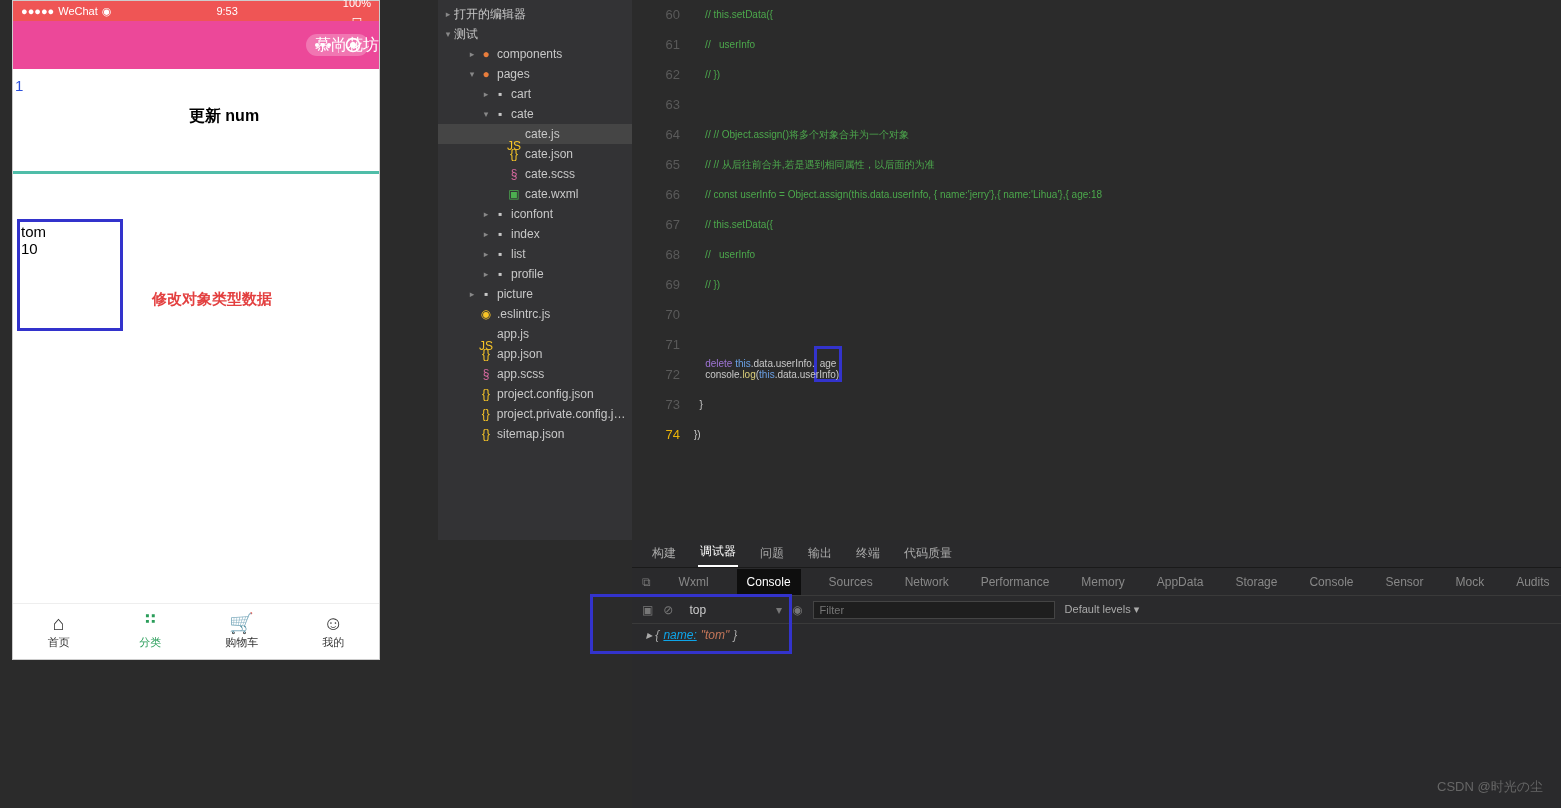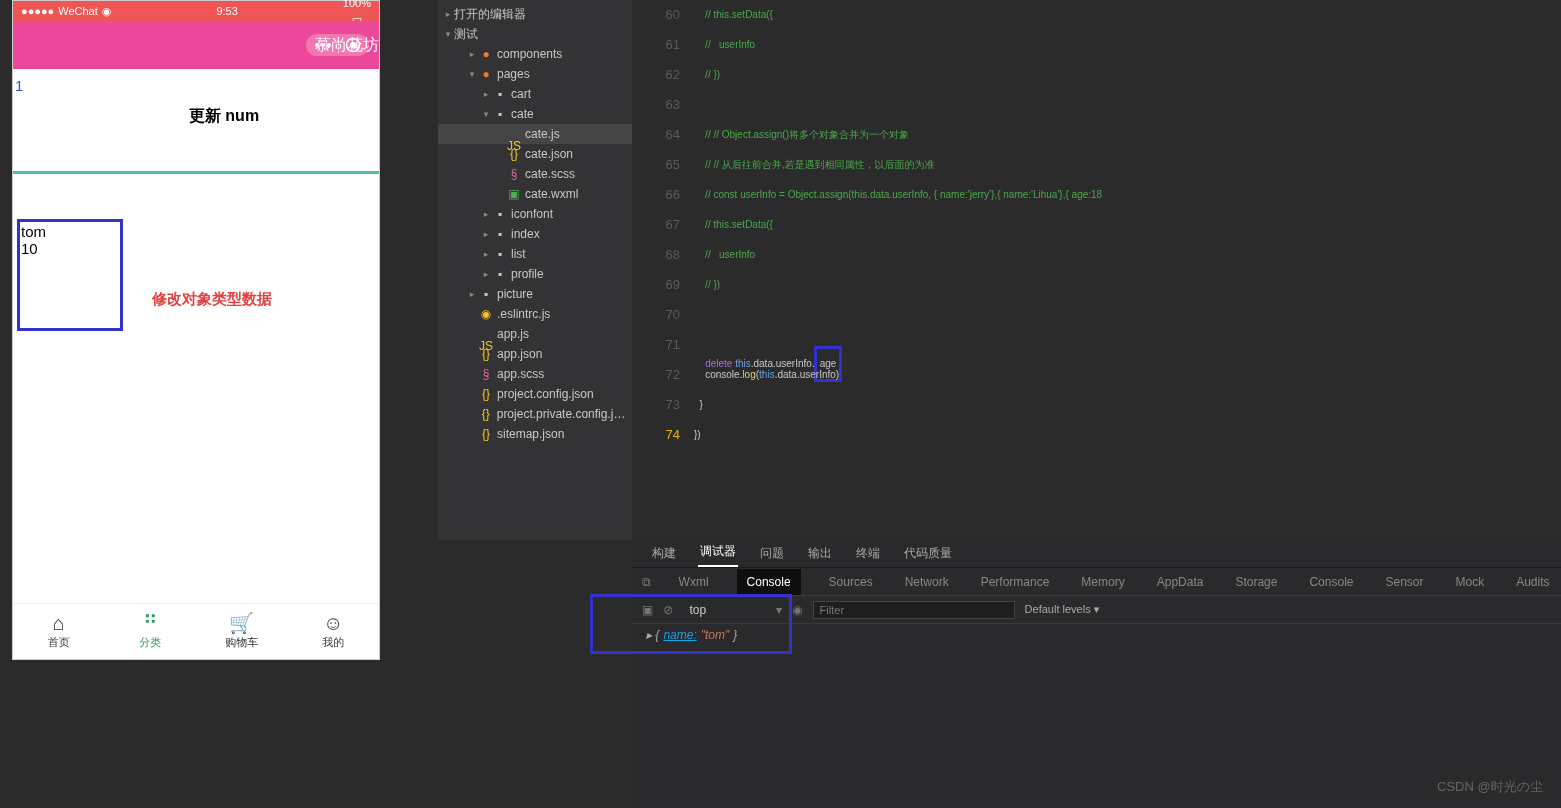--- a/index.html
+++ b/index.html
@@ -59,21 +59,21 @@
 .bottom-panel { position: absolute; left: 632px; top: 540px; right: 0; bottom: 0; background: #2a2a2c; color: #aaa; font-size: 12px; }
 .panel-tabs { height: 28px; display: flex; align-items: flex-end; gap: 20px; padding-left: 18px; border-bottom: 1px solid #1a1a1a; }
 .panel-tab { padding: 5px 2px; cursor: pointer; }
 .panel-tab.active { color: #fff; border-bottom: 2px solid #fff; }
 .devtool-tabs { height: 28px; display: flex; align-items: center; gap: 18px; padding-left: 10px; border-bottom: 1px solid #3a3a3a; font-size: 12px; }
 .devtool-tab { padding: 5px 4px; cursor: pointer; color: #888; margin-left: 6px; }
 .devtool-tab.active { background: #0e0e0e; color: #fff; padding: 6px 10px; }
 .dev-icon { color: #777; cursor: pointer; }
 .console-toolbar { height: 28px; display: flex; align-items: center; gap: 10px; padding-left: 10px; border-bottom: 1px solid #3a3a3a; }
 .console-toolbar .sel { color: #ccc; padding: 2px 60px 2px 6px; font-size: 12px; }
-.filter-input { background: #1e1e1e; border: 1px solid #444; color: #888; padding: 2px 6px; width: 202px; font-size: 11px; }
+.filter-input { background: #1e1e1e; border: 1px solid #444; color: #888; padding: 2px 6px; width: 242px; font-size: 11px; }
 .levels { color: #aaa; font-size: 11px; }
 .console-output { padding: 4px 14px; font-family: Consolas, monospace; font-size: 12px; }
 .console-line { display: flex; align-items: center; gap: 4px; }
 .obj-brace { color: #aaa; font-style: italic; }
 .obj-key { color: #0ea5e9; font-style: italic; text-decoration: underline; }
 .obj-val { color: #c5775a; font-style: italic; }
 .console-highlight { position: absolute; border: 3px solid #3333cc; pointer-events: none; }
 
 .watermark { position: absolute; right: 18px; bottom: 12px; color: #666; font-size: 13px; }
 </style>

